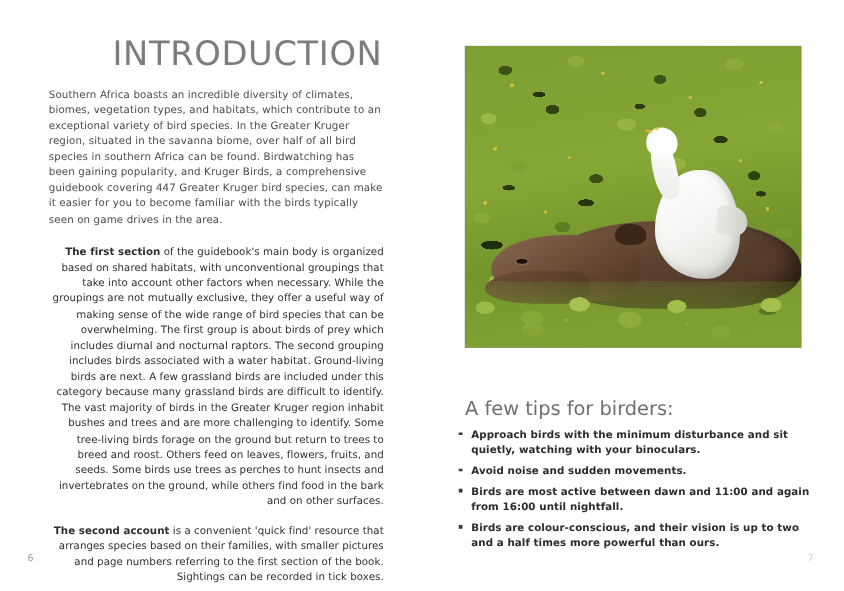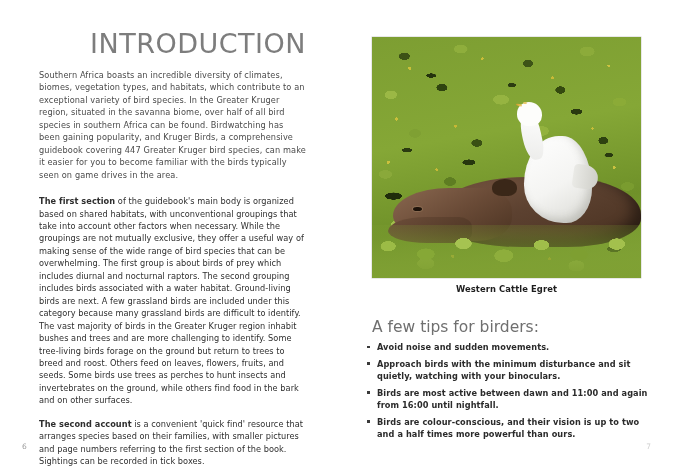--- a/index.html
+++ b/index.html
@@ -59,21 +59,21 @@
     margin: 0 0 14px 0;
     text-align: left;
   }
 
   .para {
     font-size: 8.2px;
     line-height: 12.45px;
     color: #2e2e2e;
     letter-spacing: 0.05px;
     margin: 0 0 11px 0;
-    text-align: left;
+    text-align: right;
   }
   .para:last-child { margin-bottom: 0; }
   .para b { font-weight: 700; }
 
   .page-num-left {
     position: absolute;
     left: 22px;
     bottom: 22px;
     font-size: 7.5px;
     color: #9b9b9b;
@@ -415,32 +415,31 @@
           <div class="egret-head">
             <div class="egret-crown"></div>
             <div class="egret-beak"></div>
           </div>
         </div>
 
         <div class="veg-front"></div>
       </div>
     </div>
 
-    <div class="photo-caption">Western Cattle Egret</div>
 
     <div class="tips-heading">A few tips for birders:</div>
 
     <ul class="tips-list">
       <li class="tip-item">
         <span class="tip-bullet"></span>
-        <span>Avoid noise and sudden movements.</span>
+        <span>Approach birds with the minimum disturbance and sit quietly, watching with your binoculars.</span>
       </li>
       <li class="tip-item">
         <span class="tip-bullet"></span>
-        <span>Approach birds with the minimum disturbance and sit quietly, watching with your binoculars.</span>
+        <span>Avoid noise and sudden movements.</span>
       </li>
       <li class="tip-item">
         <span class="tip-bullet"></span>
         <span>Birds are most active between dawn and 11:00 and again from 16:00 until nightfall.</span>
       </li>
       <li class="tip-item">
         <span class="tip-bullet"></span>
         <span>Birds are colour-conscious, and their vision is up to two and a half times more powerful than ours.</span>
       </li>
     </ul>

